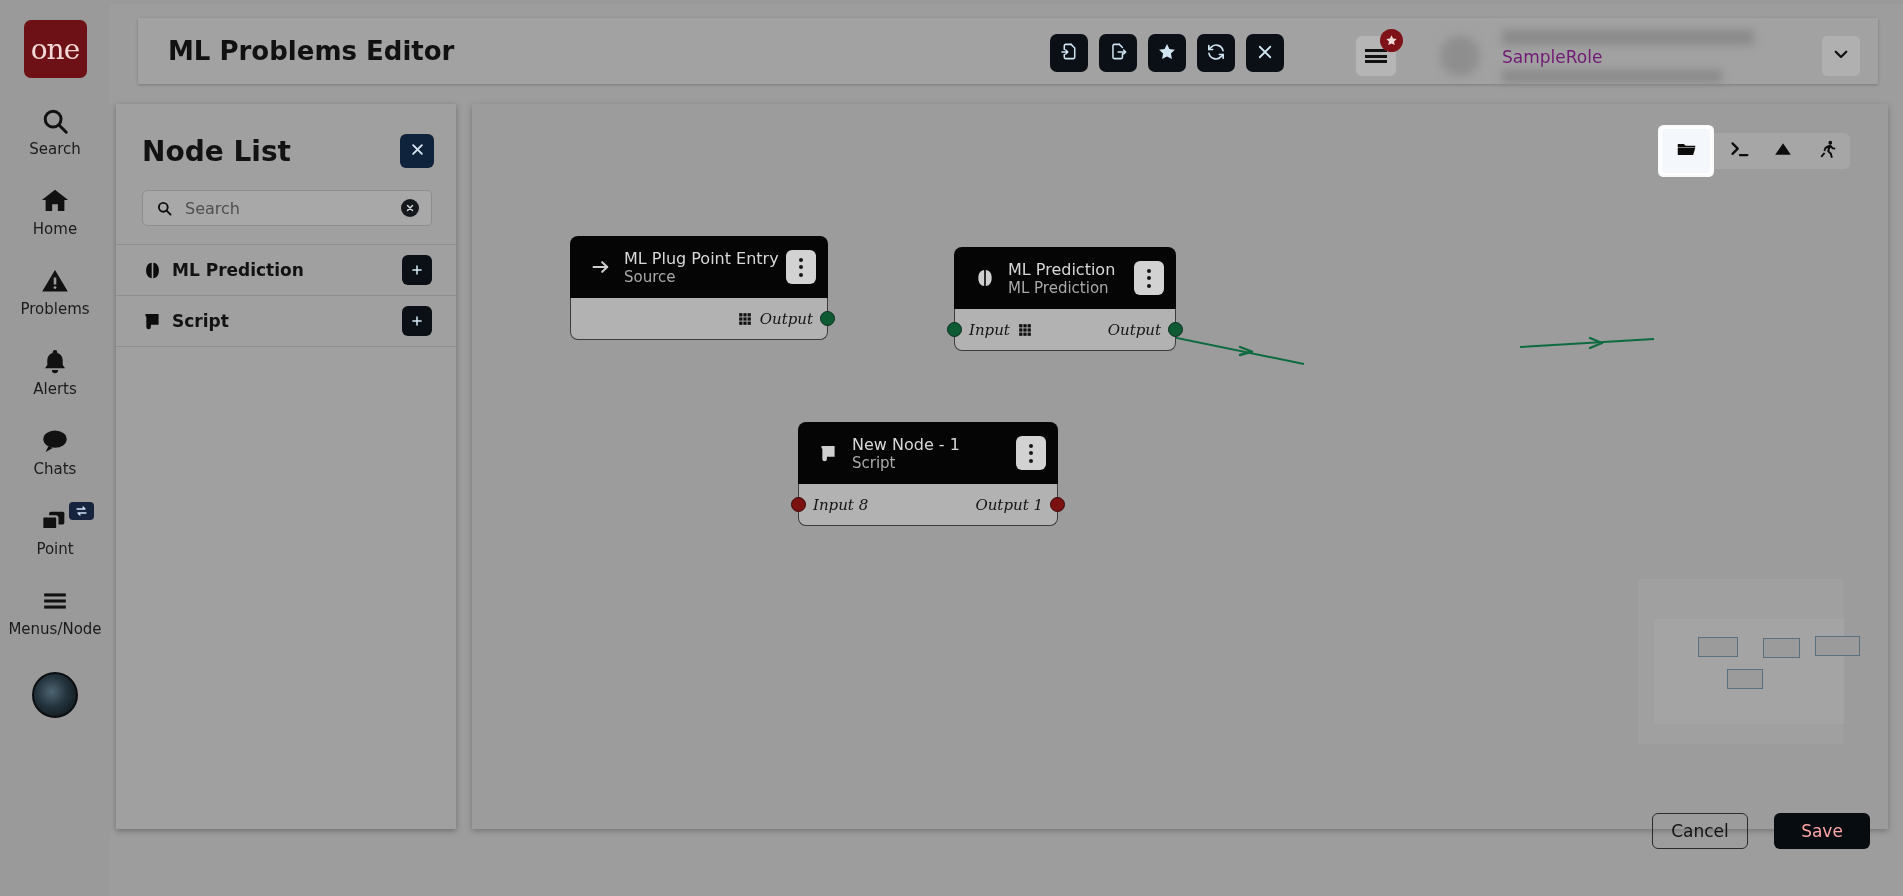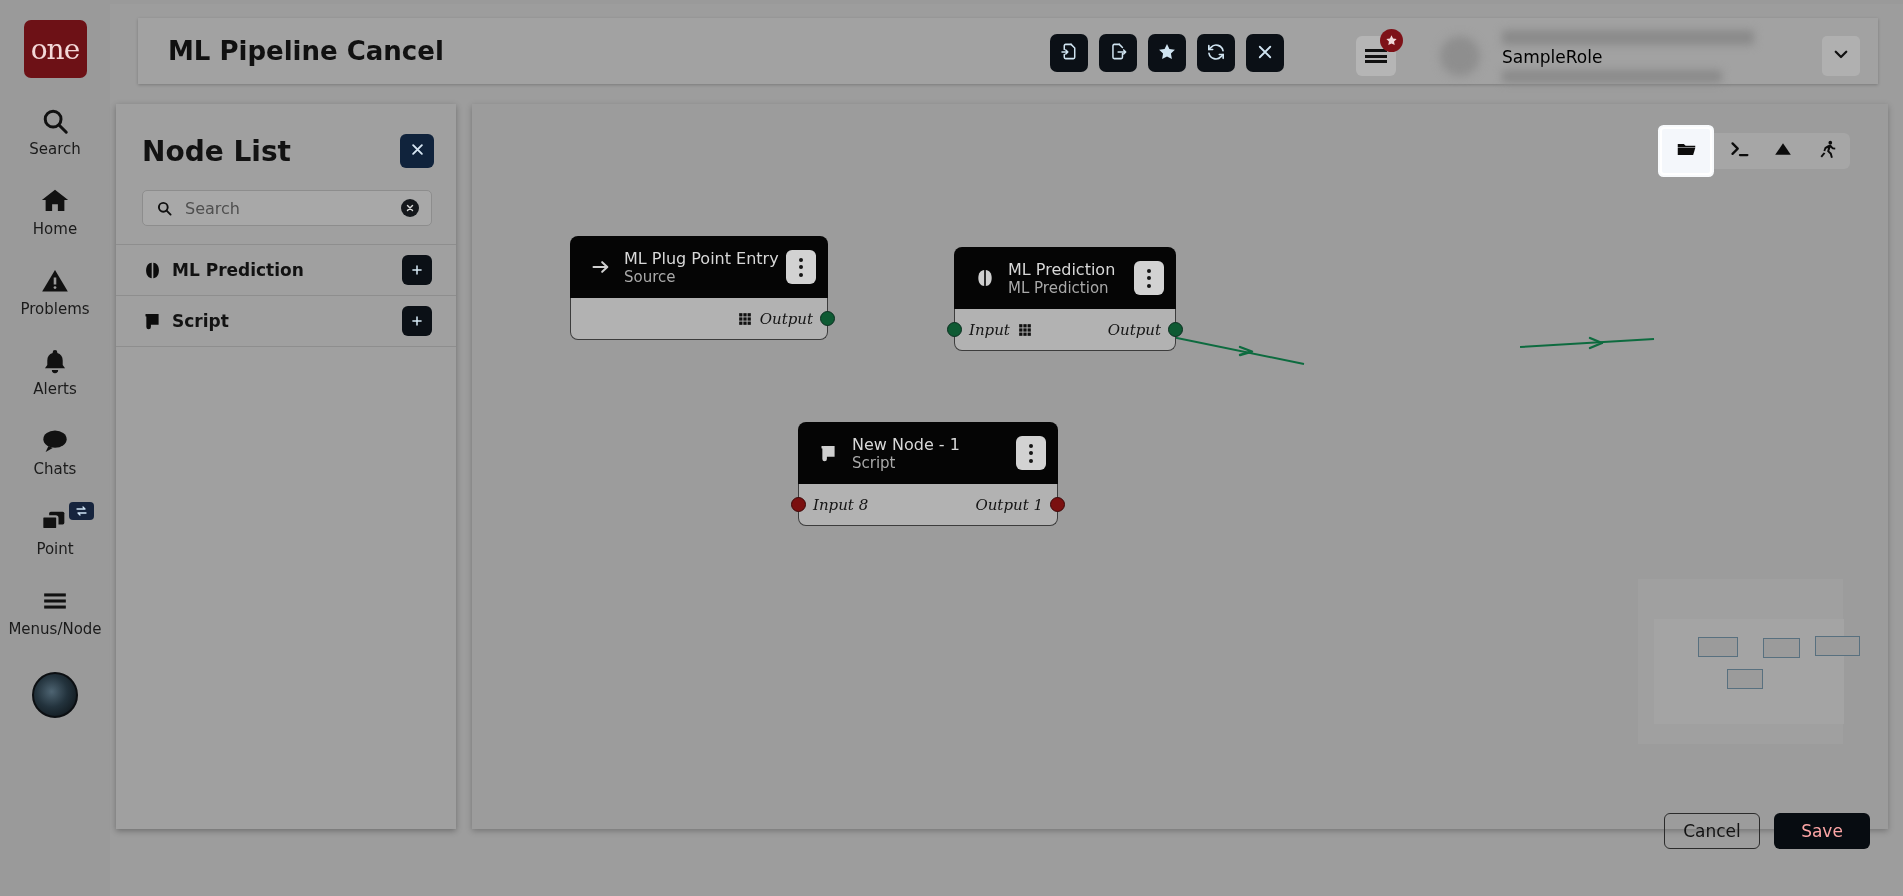--- a/index.html
+++ b/index.html
@@ -116,21 +116,21 @@
   }
   .user-block { width: 280px; position: relative; height: 56px; }
   .blur-line {
     position: absolute; left: 0; background: #8a8a8a;
     filter: blur(4px); border-radius: 3px;
   }
   .blur-line.l1 { top: 2px; width: 252px; height: 15px; }
   .blur-line.l3 { top: 42px; width: 220px; height: 13px; }
   .role-text {
     position: absolute; top: 19px; left: 0;
-    font-size: 17px; color: #000000;
+    font-size: 17px; color: #701a75;
     font-family: "DejaVu Sans", sans-serif;
   }
   .chevron-btn {
     width: 38px; height: 40px; border-radius: 5px;
     background: #b0b0b0;
     margin-left: 40px;
     display:flex; align-items:center; justify-content:center;
     cursor:pointer;
   }
 
@@ -294,21 +294,21 @@
     background: #a4a4a4;
   }
   .mm-node {
     position: absolute;
     background: #9b9b9b;
     border: 1px solid #58707f;
   }
 
   .footer {
     position: absolute; right: 18px; bottom: -8px;
-    display: flex; gap: 14px; align-items:flex-end;
+    display: flex; gap: 26px; align-items:flex-end;
   }
   .btn-cancel {
     width: 96px; height: 36px; border-radius: 6px;
     background: transparent; border: 1px solid #2b2b2b;
     color: #131313; font-size: 17px; cursor:pointer;
     font-family:"DejaVu Sans", sans-serif;
   }
   .btn-save {
     width: 96px; height: 36px; border-radius: 6px;
     background: #070c11; border: none;
@@ -399,21 +399,21 @@
       </div>
       <div class="rail-label">Menus/Node</div>
     </div>
 
     <div class="rail-avatar"></div>
   </div>
 
   <div class="content">
 
     <div class="topbar">
-      <div class="page-title">ML Pipeline Cancel</div>
+      <div class="page-title">ML Problems Editor</div>
 
       <div class="tool-group">
         <button class="tool-btn">
           <span>
             <svg width="19" height="19" viewBox="0 0 24 24" fill="none" stroke="currentColor" stroke-width="1.9" stroke-linecap="round" stroke-linejoin="round">
               <path d="M14 3H7a1.6 1.6 0 0 0-1.6 1.6v5"></path>
                 <path d="M14 3l4.6 4.6v11.8A1.6 1.6 0 0 1 17 21H7a1.6 1.6 0 0 1-1.6-1.6v-3.6"></path>
               <path d="M2.5 12.6h7.4M7.3 10l2.6 2.6-2.6 2.6"></path>
             </svg>
           </span>

